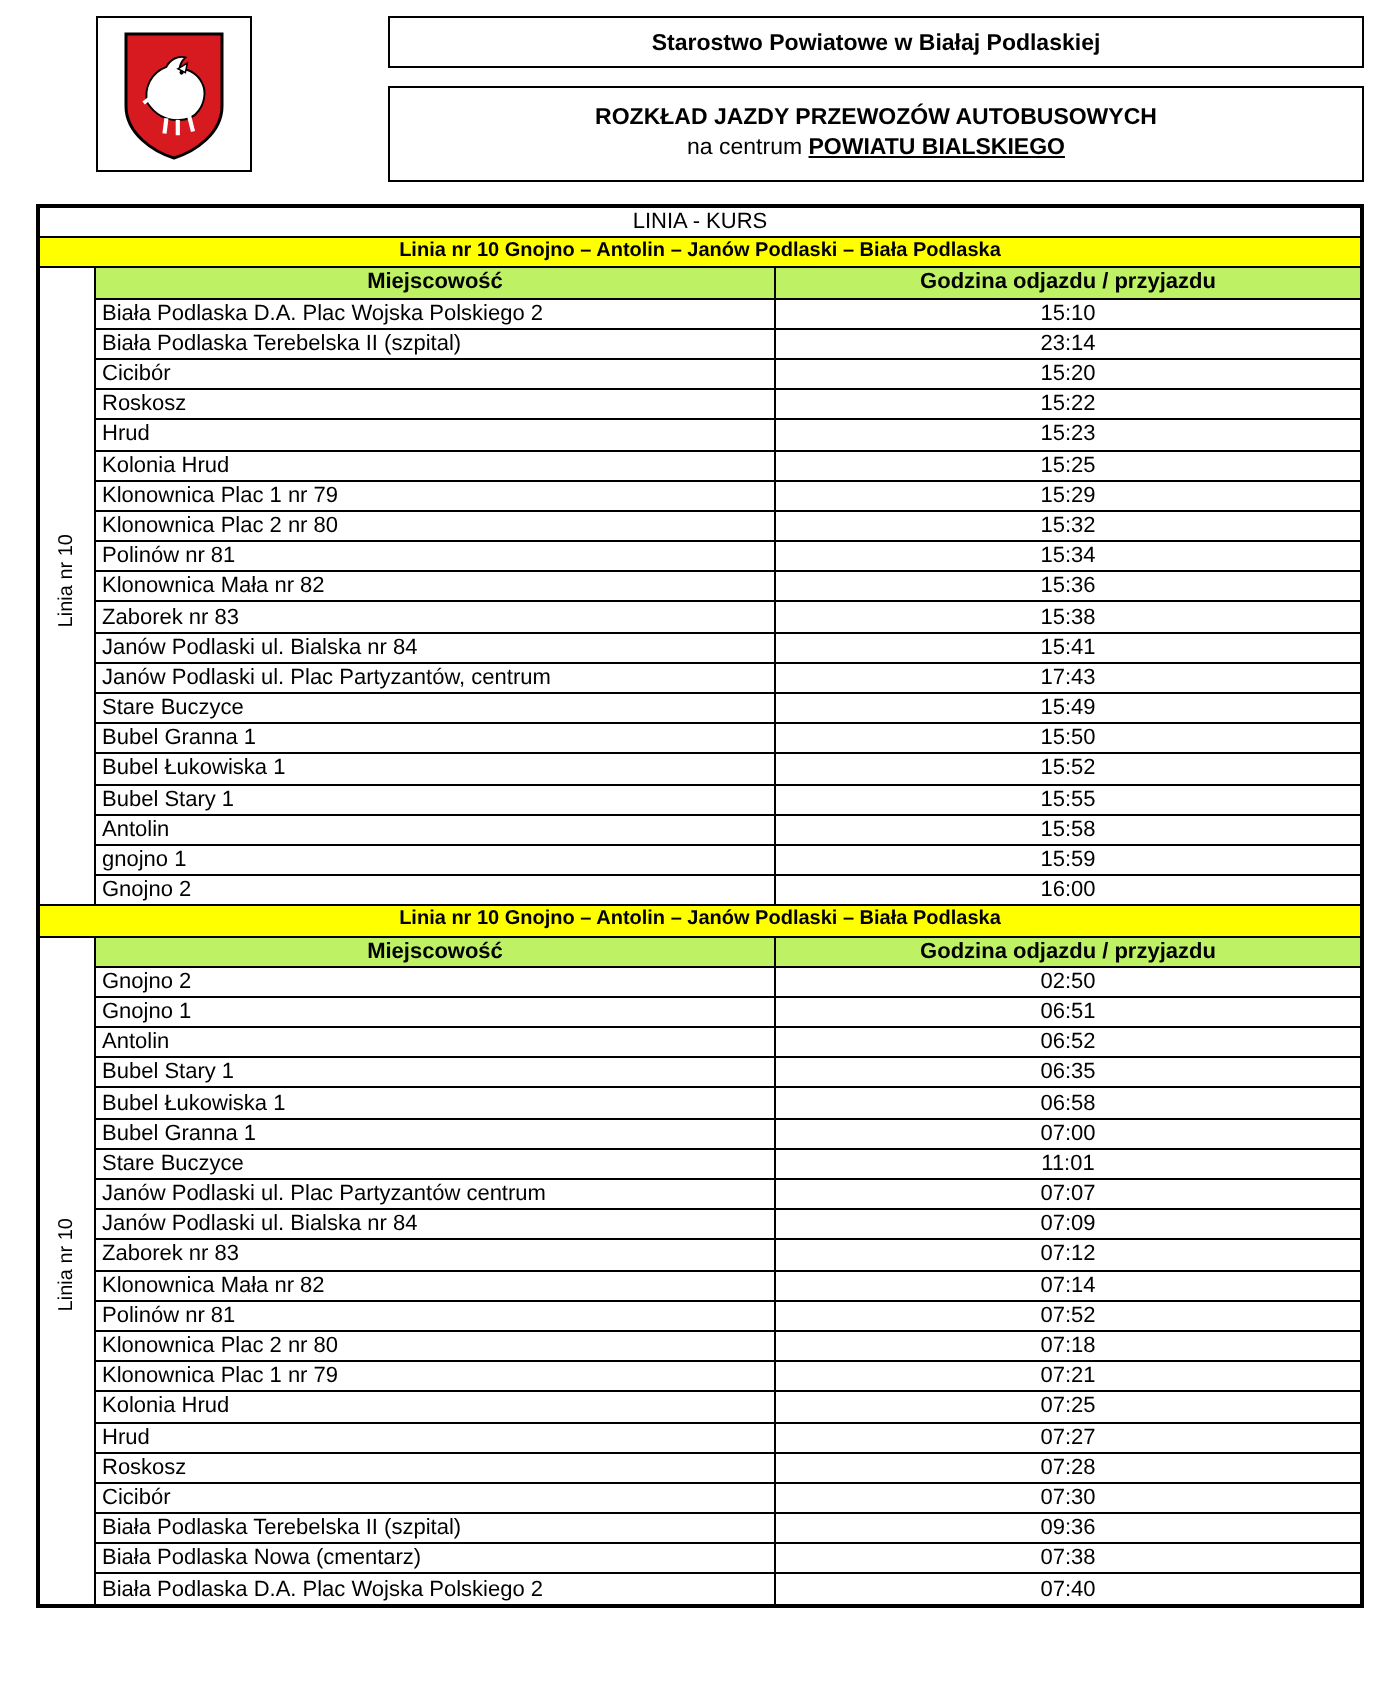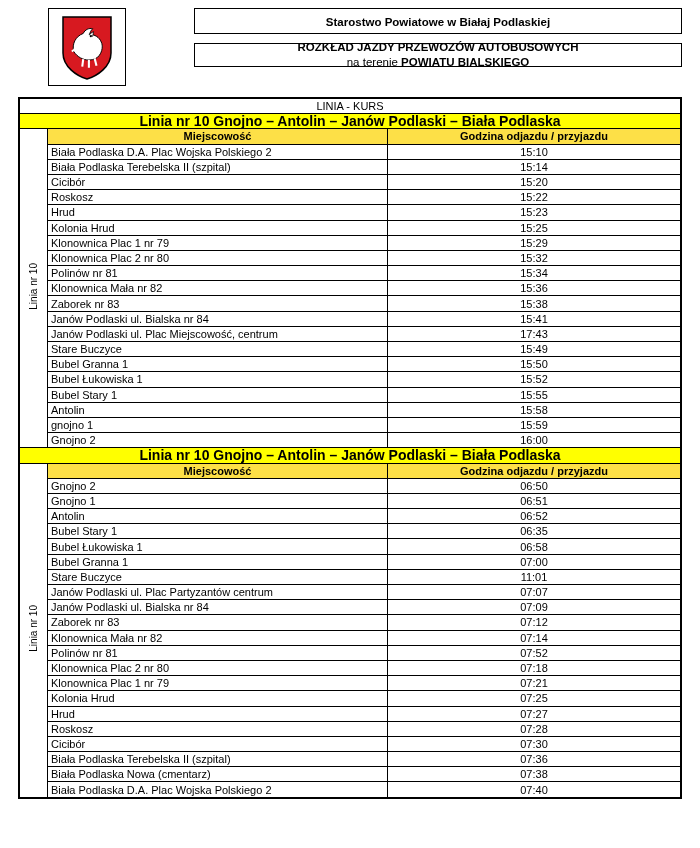--- a/index.html
+++ b/index.html
@@ -62,31 +62,31 @@
     padding: 5px 4px;
     background: #fff;
     margin-left: 46px;
   }
   .hdr-box-1 {
     height: 26px;
     line-height: 16px;
   }
   .hdr-box-2 {
     margin-top: 9px;
-    height: 24px;
+    height: 48px;
     display: flex;
     flex-direction: column;
     align-items: center;
     justify-content: center;
     line-height: 15px;
   }
   .hdr-box-2 .line2 {
     font-weight: normal;
   }
-  .hdr-box-2 .line2 b { font-weight: bold; }
+  .hdr-box-2 .line2 b { font-weight: bold; text-decoration: underline; }
 
   
   .table-wrap {
     margin: 11px 18px 0 18px;
     border: 1px solid #000;
     box-sizing: border-box;
   }
   table.schedule {
     border-collapse: collapse;
     width: 100%;
@@ -107,25 +107,25 @@
 
   .linia-kurs {
     text-align: center;
     font-size: 11px;
     height: 16px;
   }
   .route-title {
     background: #ffff00;
     text-align: center;
     font-weight: bold;
-    font-size: 14px;
+    font-size: 10px;
     height: 16px;
   }
   .col-head {
-    background: #fde047;
+    background: #bef264;
     text-align: center;
     font-weight: bold;
     font-size: 11px;
     height: 16px;
   }
   .time-cell {
     text-align: center;
   }
   .line-label {
     text-align: center;
@@ -159,21 +159,21 @@
             <path d="M12 24 L4 30" stroke="#ffffff" stroke-width="2" fill="none"></path>
           </g>
         </svg>
       </span>
     </div>
 
     <div class="header-right">
       <div class="hdr-box hdr-box-1">Starostwo Powiatowe w Białaj Podlaskiej</div>
       <div class="hdr-box hdr-box-2">
         <div>ROZKŁAD JAZDY PRZEWOZÓW AUTOBUSOWYCH</div>
-        <div class="line2"><span>na terenie </span><b>POWIATU BIALSKIEGO</b></div>
+        <div class="line2"><span>na centrum </span><b>POWIATU BIALSKIEGO</b></div>
       </div>
     </div>
   </div>
 
   <div class="table-wrap">
     <table class="schedule">
       <colgroup>
         <col class="col-line">
         <col class="col-place">
         <col class="col-time">
@@ -189,21 +189,21 @@
             <td class="line-label" rowspan="21"><span class="rot">Linia nr 10</span></td>
             <td class="col-head">Miejscowość</td>
             <td class="col-head">Godzina odjazdu / przyjazdu</td>
           </tr>
           <tr>
             <td>Biała Podlaska D.A. Plac Wojska Polskiego 2</td>
             <td class="time-cell">15:10</td>
           </tr>
           <tr>
             <td>Biała Podlaska Terebelska II (szpital)</td>
-            <td class="time-cell">15:14</td>
+            <td class="time-cell">23:14</td>
           </tr>
           <tr>
             <td>Cicibór</td>
             <td class="time-cell">15:20</td>
           </tr>
           <tr>
             <td>Roskosz</td>
             <td class="time-cell">15:22</td>
           </tr>
           <tr>
@@ -232,21 +232,21 @@
           </tr>
           <tr>
             <td>Zaborek nr 83</td>
             <td class="time-cell">15:38</td>
           </tr>
           <tr>
             <td>Janów Podlaski ul. Bialska nr 84</td>
             <td class="time-cell">15:41</td>
           </tr>
           <tr>
-            <td>Janów Podlaski ul. Plac Miejscowość, centrum</td>
+            <td>Janów Podlaski ul. Plac Partyzantów, centrum</td>
             <td class="time-cell">17:43</td>
           </tr>
           <tr>
             <td>Stare Buczyce</td>
             <td class="time-cell">15:49</td>
           </tr>
           <tr>
             <td>Bubel Granna 1</td>
             <td class="time-cell">15:50</td>
           </tr>
@@ -273,21 +273,21 @@
           <tr>
             <td class="route-title" colspan="3">Linia nr 10 Gnojno – Antolin – Janów Podlaski – Biała Podlaska</td>
           </tr>
           <tr>
             <td class="line-label" rowspan="22"><span class="rot">Linia nr 10</span></td>
             <td class="col-head">Miejscowość</td>
             <td class="col-head">Godzina odjazdu / przyjazdu</td>
           </tr>
           <tr>
             <td>Gnojno 2</td>
-            <td class="time-cell">06:50</td>
+            <td class="time-cell">02:50</td>
           </tr>
           <tr>
             <td>Gnojno 1</td>
             <td class="time-cell">06:51</td>
           </tr>
           <tr>
             <td>Antolin</td>
             <td class="time-cell">06:52</td>
           </tr>
           <tr>
@@ -345,21 +345,21 @@
           <tr>
             <td>Roskosz</td>
             <td class="time-cell">07:28</td>
           </tr>
           <tr>
             <td>Cicibór</td>
             <td class="time-cell">07:30</td>
           </tr>
           <tr>
             <td>Biała Podlaska Terebelska II (szpital)</td>
-            <td class="time-cell">07:36</td>
+            <td class="time-cell">09:36</td>
           </tr>
           <tr>
             <td>Biała Podlaska Nowa (cmentarz)</td>
             <td class="time-cell">07:38</td>
           </tr>
           <tr>
             <td>Biała Podlaska D.A. Plac Wojska Polskiego 2</td>
             <td class="time-cell">07:40</td>
           </tr>
         </tbody>

